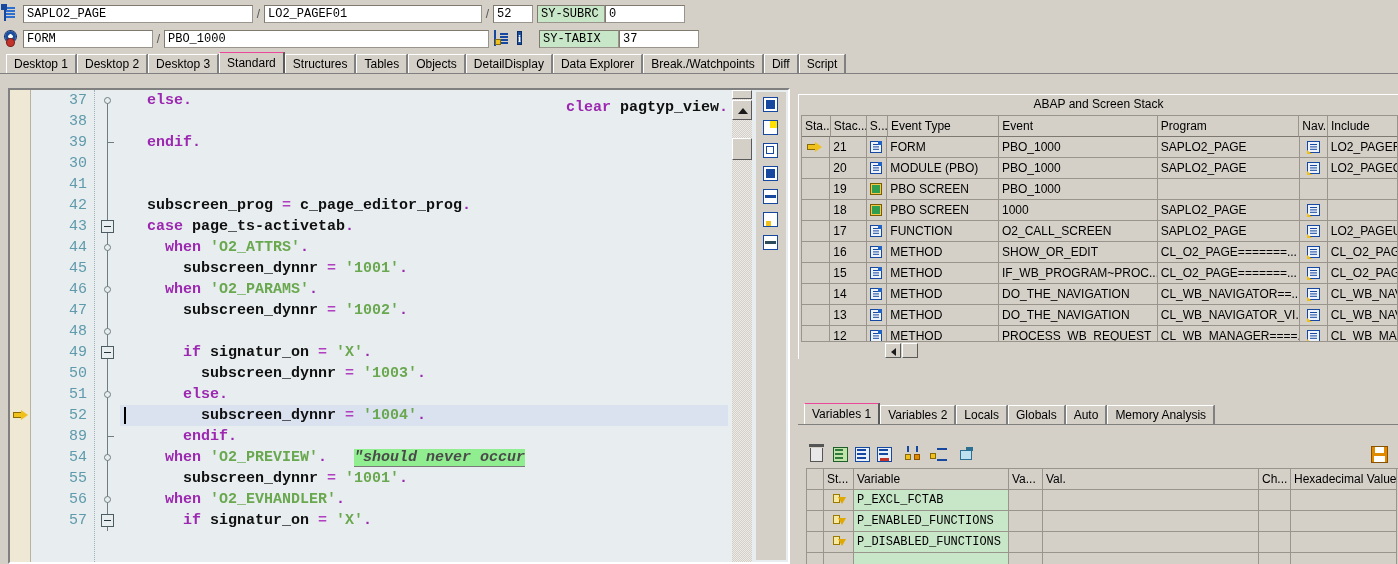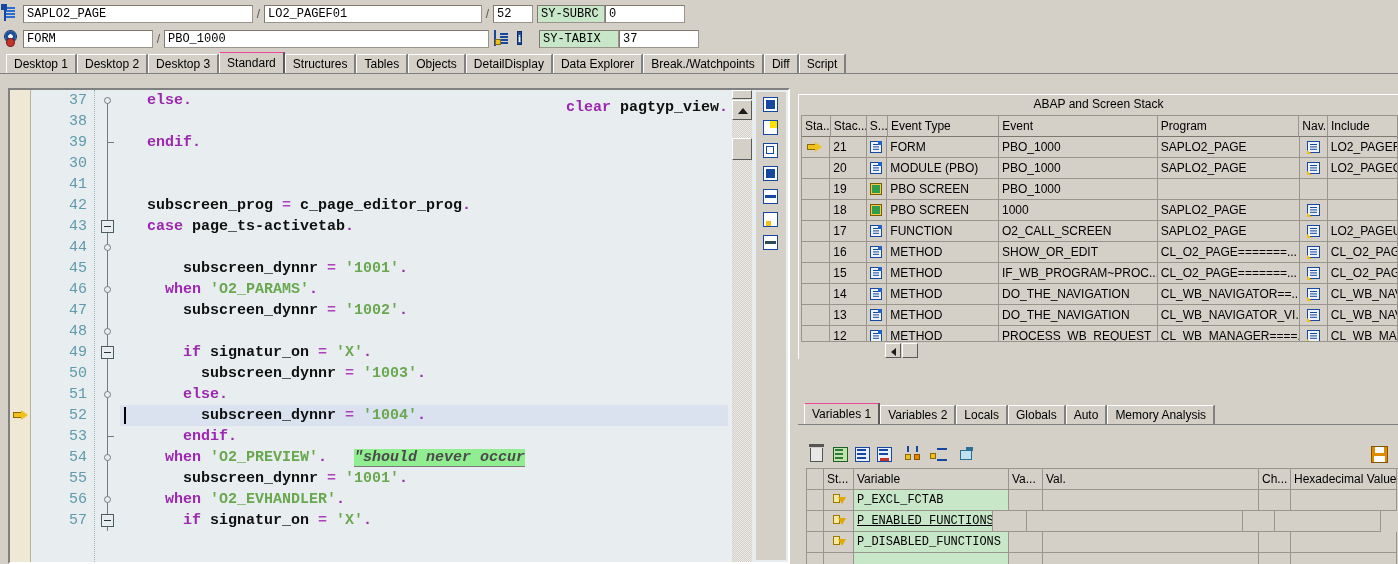--- a/index.html
+++ b/index.html
@@ -245,21 +245,21 @@
           <div class="ln" style="position: absolute; top: 273px; left: 0px; right: 0px;">
             <span class="lnum">50</span>
           </div>
           <div class="ln" style="position: absolute; top: 294px; left: 0px; right: 0px;">
             <span class="lnum">51</span>
           </div>
           <div class="ln" style="position: absolute; top: 315px; left: 0px; right: 0px;">
             <span class="lnum">52</span>
           </div>
           <div class="ln" style="position: absolute; top: 336px; left: 0px; right: 0px;">
-            <span class="lnum">53</span>
+            <span class="lnum">89</span>
           </div>
           <div class="ln" style="position: absolute; top: 357px; left: 0px; right: 0px;">
             <span class="lnum">54</span>
           </div>
           <div class="ln" style="position: absolute; top: 378px; left: 0px; right: 0px;">
             <span class="lnum">55</span>
           </div>
           <div class="ln" style="position: absolute; top: 399px; left: 0px; right: 0px;">
             <span class="lnum">56</span>
           </div>
@@ -282,20 +282,21 @@
           <div class="folddot" style="top: 406px;"></div>
           <div class="foldbox" style="top: 424px;"></div>
         </div>
       <div class="code-col" id="code-col">
           <div class="srcline" style="position: absolute; top: 0px; left: 0px; right: 0px;"><span>   </span><span class="kw">else.</span></div>
           <div class="srcline" style="position: absolute; top: 7px; left: 0px; right: 0px; text-align: right;"><span>     </span><span class="kw">clear </span><span class="">pagtyp_view</span><span class="pun">.</span></div>
           <div class="srcline" style="position: absolute; top: 42px; left: 0px; right: 0px;"><span>   </span><span class="kw">endif.</span></div>
           <div class="srcline" style="position: absolute; top: 63px; left: 0px; right: 0px;"><span> </span></div>
           <div class="srcline" style="position: absolute; top: 105px; left: 0px; right: 0px;"><span>   </span><span class="">subscreen_prog </span><span class="op">= </span><span class="">c_page_editor_prog</span><span class="pun">.</span></div>
           <div class="srcline" style="position: absolute; top: 126px; left: 0px; right: 0px;"><span>   </span><span class="kw">case </span><span class="">page_ts-activetab</span><span class="pun">.</span></div>
+          <div class="srcline" style="position: absolute; top: 147px; left: 0px; right: 0px;"><span>     </span><span class="kw">when </span><span class="str">'O2_ATTRS'</span><span class="pun">.</span></div>
           <div class="srcline" style="position: absolute; top: 168px; left: 0px; right: 0px;"><span>       </span><span class="">subscreen_dynnr </span><span class="op">= </span><span class="str">'1001'</span><span class="pun">.</span></div>
           <div class="srcline" style="position: absolute; top: 189px; left: 0px; right: 0px;"><span>     </span><span class="kw">when </span><span class="str">'O2_PARAMS'</span><span class="pun">.</span></div>
           <div class="srcline" style="position: absolute; top: 210px; left: 0px; right: 0px;"><span>       </span><span class="">subscreen_dynnr </span><span class="op">= </span><span class="str">'1002'</span><span class="pun">.</span></div>
           <div class="srcline" style="position: absolute; top: 252px; left: 0px; right: 0px;"><span>       </span><span class="kw">if </span><span class="">signatur_on </span><span class="op">= </span><span class="str">'X'</span><span class="pun">.</span></div>
           <div class="srcline" style="position: absolute; top: 273px; left: 0px; right: 0px;"><span>         </span><span class="">subscreen_dynnr </span><span class="op">= </span><span class="str">'1003'</span><span class="pun">.</span></div>
           <div class="srcline" style="position: absolute; top: 294px; left: 0px; right: 0px;"><span>       </span><span class="kw">else.</span></div>
           <div class="srcline cur" style="position: absolute; top: 315px; left: 0px; right: 0px;"><span class="caret"></span><span>         </span><span class="">subscreen_dynnr </span><span class="op">= </span><span class="str">'1004'</span><span class="pun">.</span></div>
           <div class="srcline" style="position: absolute; top: 336px; left: 0px; right: 0px;"><span>       </span><span class="kw">endif.</span></div>
           <div class="srcline" style="position: absolute; top: 357px; left: 0px; right: 0px;"><span>     </span><span class="kw">when </span><span class="str">'O2_PREVIEW'</span><span class="pun">.</span><span class="">   </span><span class="cmt">"should never occur</span></div>
           <div class="srcline" style="position: absolute; top: 378px; left: 0px; right: 0px;"><span>       </span><span class="">subscreen_dynnr </span><span class="op">= </span><span class="str">'1001'</span><span class="pun">.</span></div>
@@ -571,21 +572,21 @@
         <div class="vcell" style="width: 34px;"></div>
         <div class="vcell" style="width: 216px;"></div>
         <div class="vcell" style="width: 32px;"></div>
         <div class="vcell" style="width: 106px;"></div>
       </div>
       <div class="vrow">
         <div class="vcell" style="width: 17px;"></div>
         <div class="vcell" style="width: 30px; display: flex; align-items: center; justify-content: center;">
           <span class="chg-ico"></span>
         </div>
-        <div class="vcell mono" style="width: 139px; text-decoration: underline;">P_ENABLED_FUNCTIONS</div>
+        <div class="vcell mono" style="width: 155px;">P_ENABLED_FUNCTIONS</div>
         <div class="vcell" style="width: 34px;"></div>
         <div class="vcell" style="width: 216px;"></div>
         <div class="vcell" style="width: 32px;"></div>
         <div class="vcell" style="width: 106px;"></div>
       </div>
       <div class="vrow">
         <div class="vcell" style="width: 17px;"></div>
         <div class="vcell" style="width: 30px; display: flex; align-items: center; justify-content: center;">
           <span class="chg-ico"></span>
         </div>

